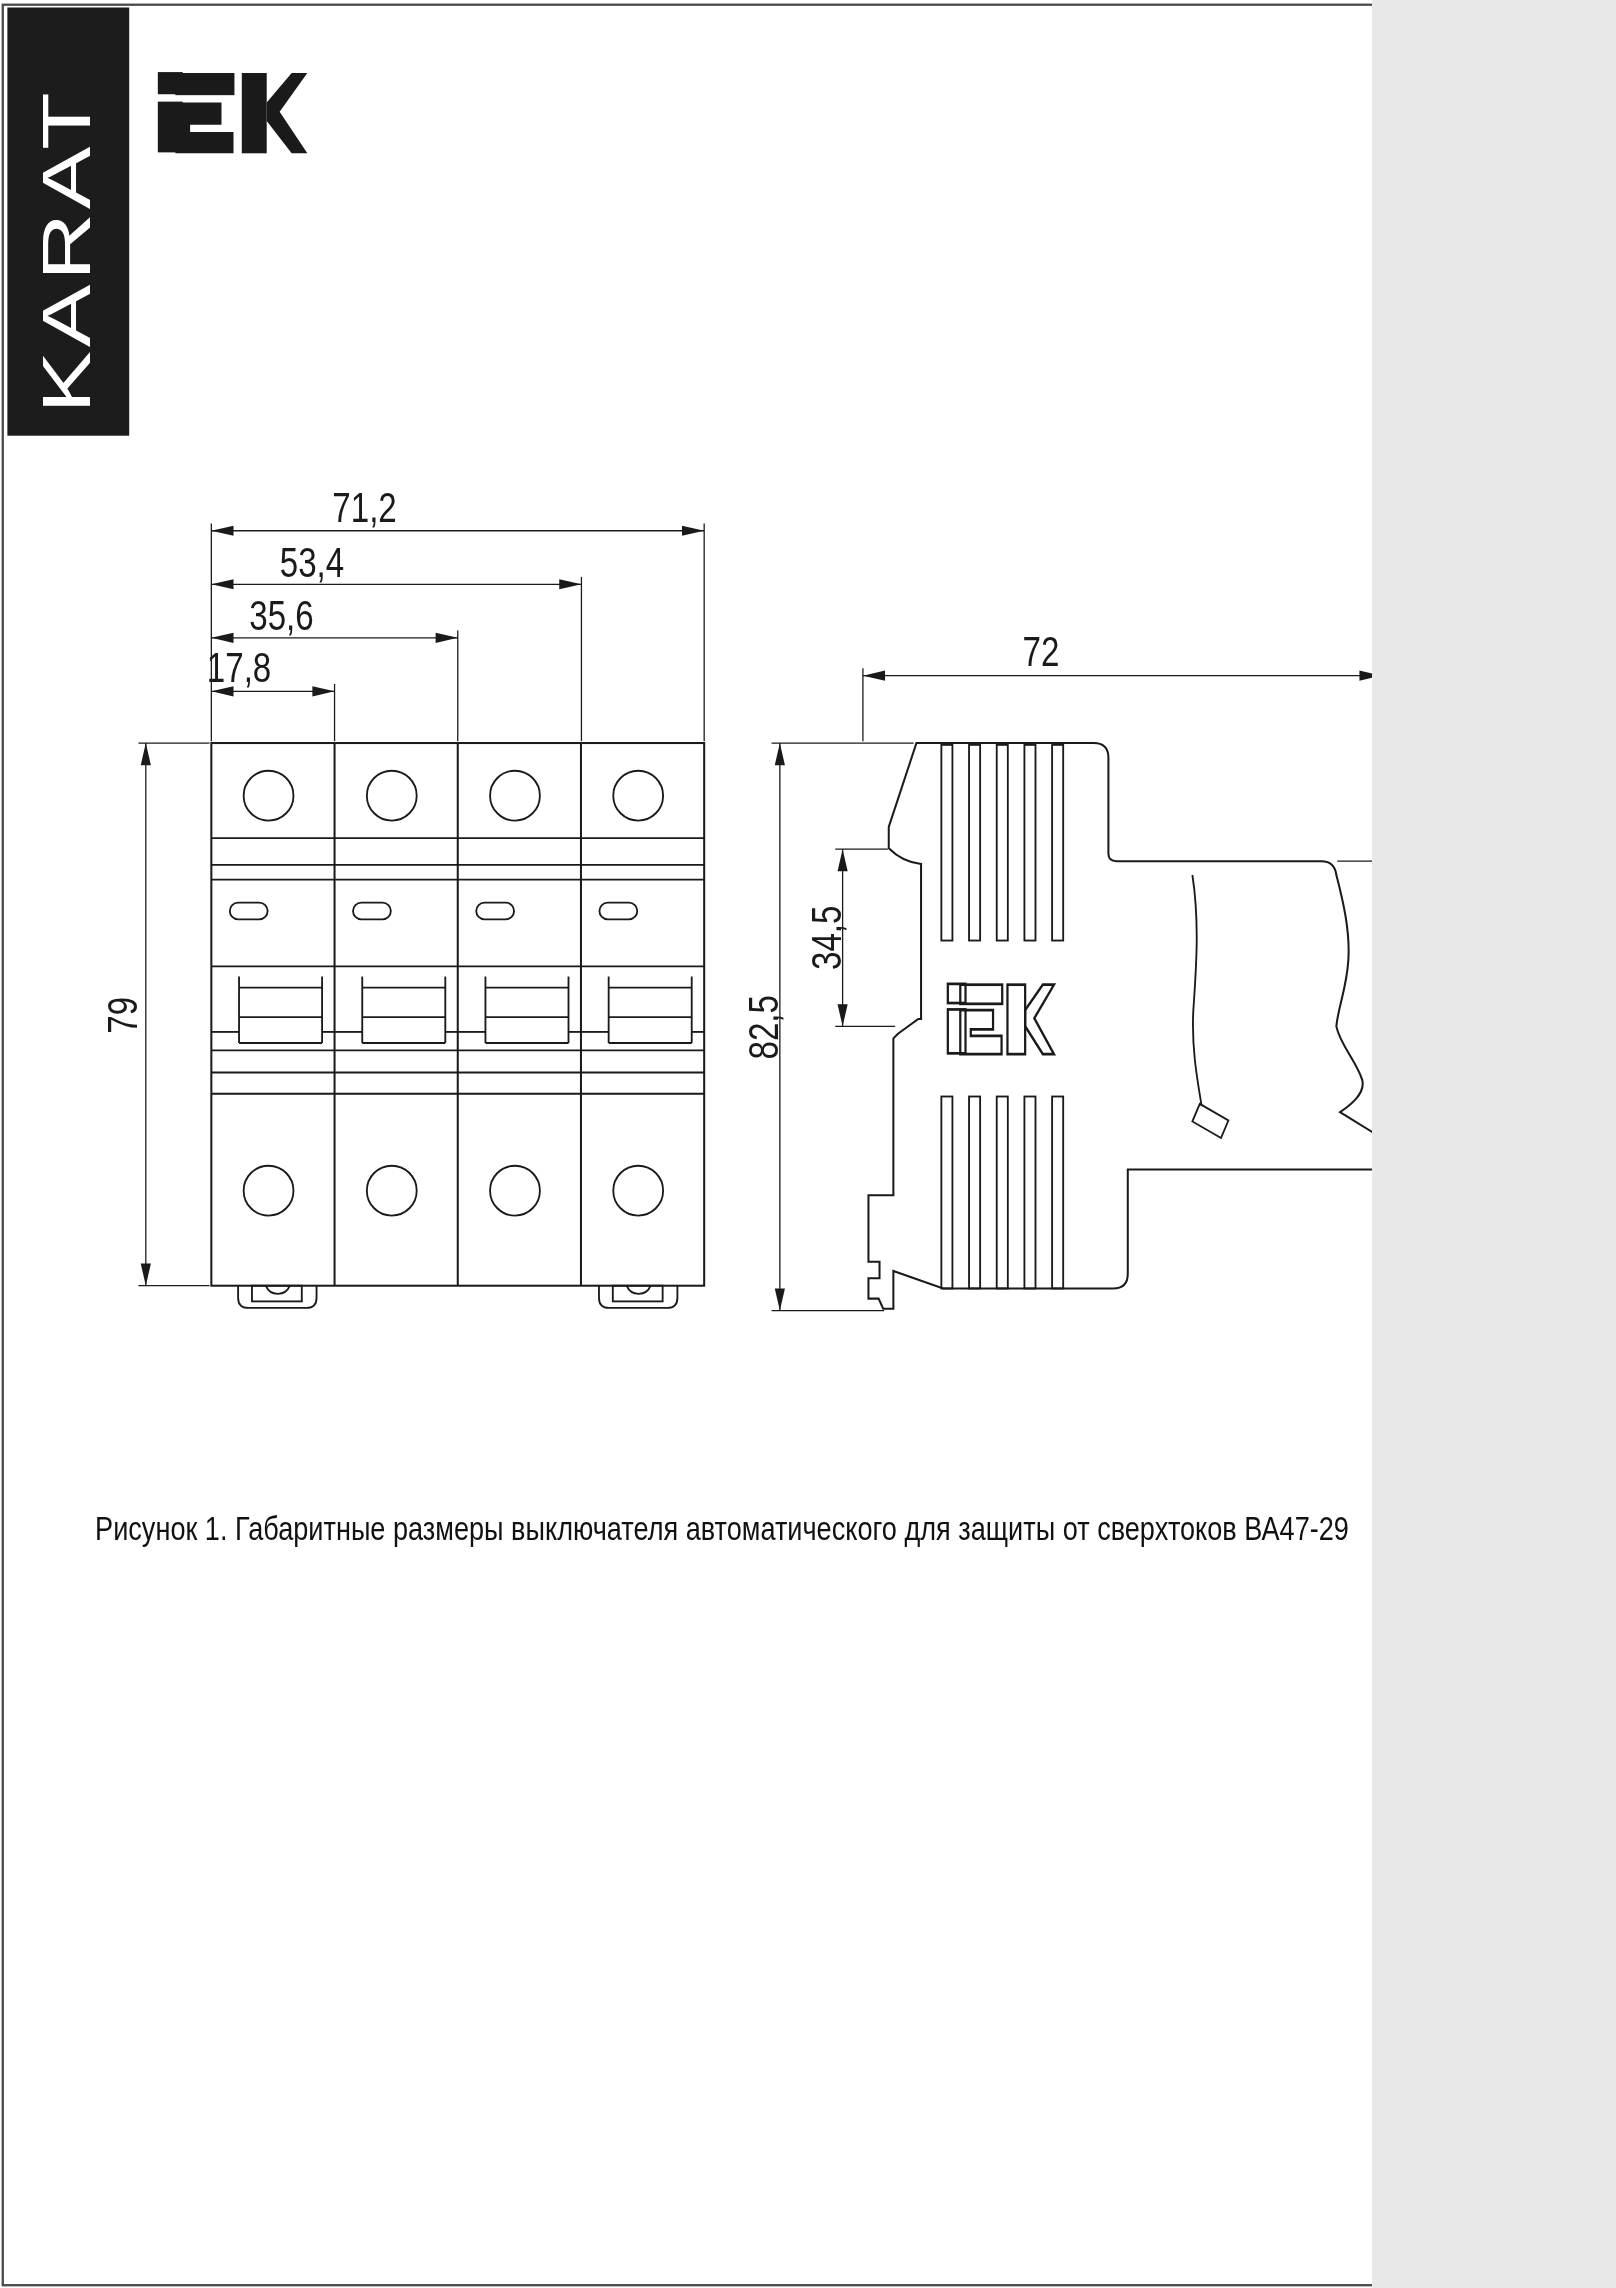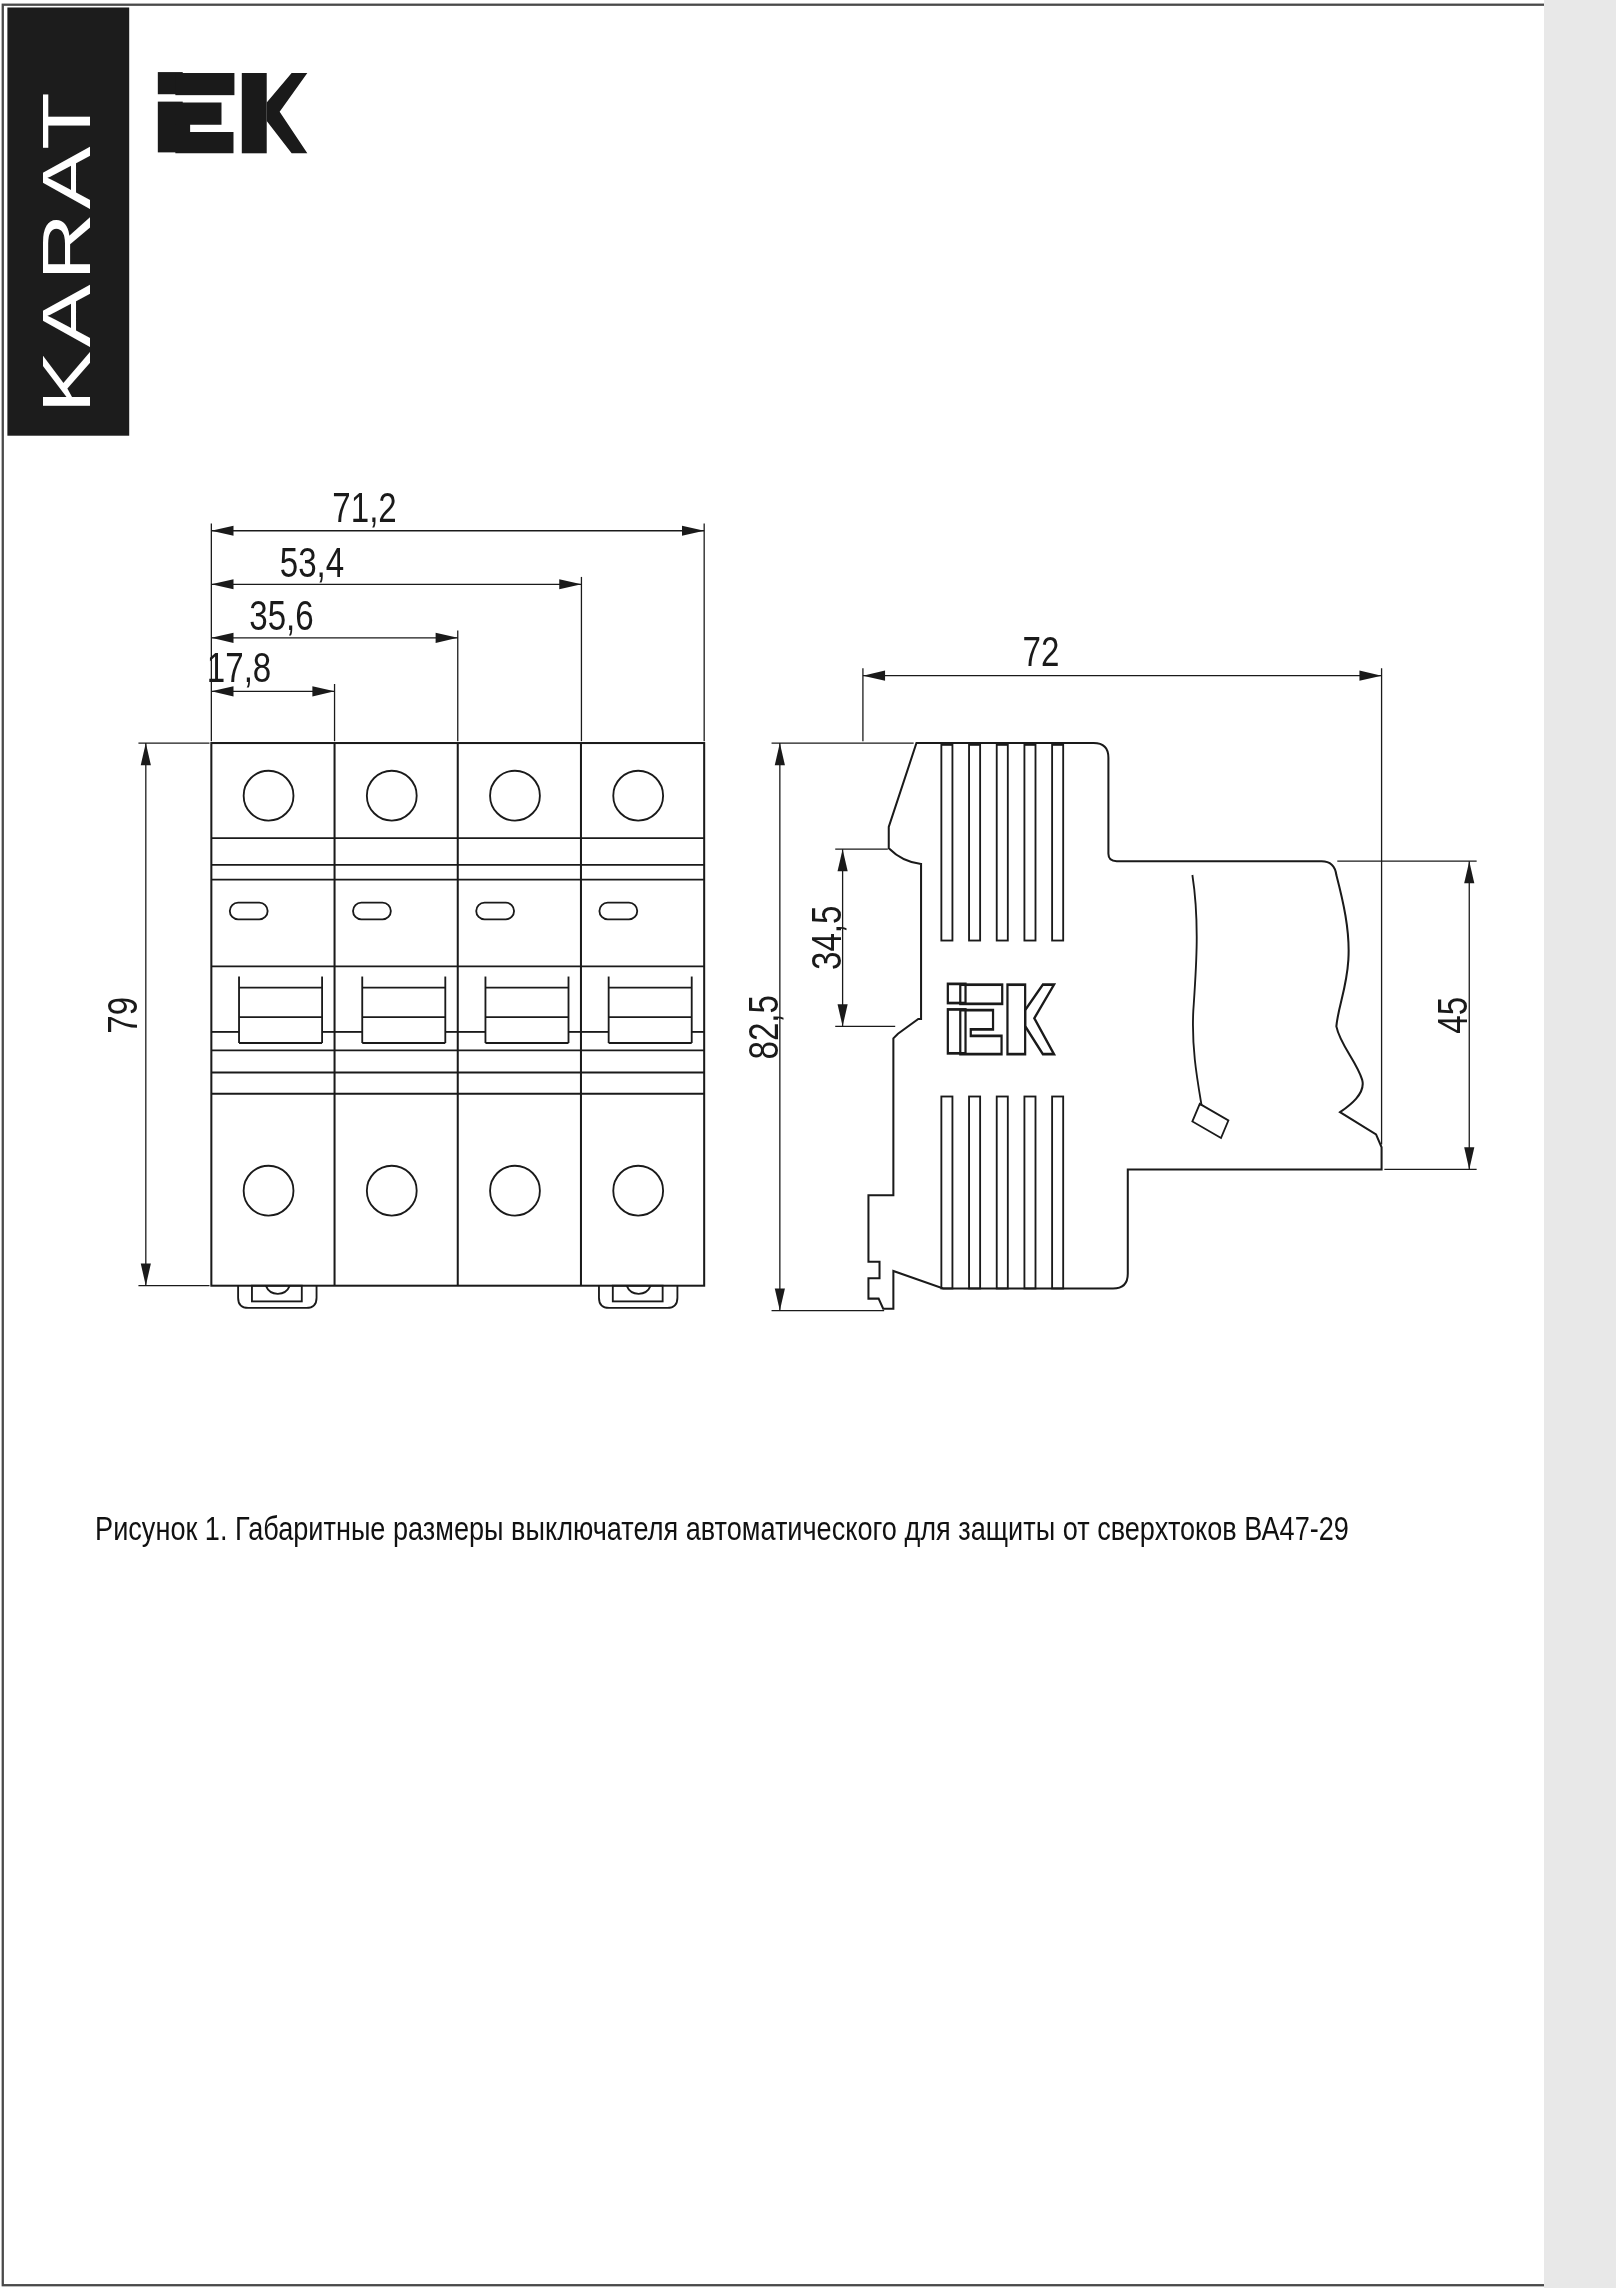--- a/index.html
+++ b/index.html
@@ -1,18 +1,18 @@
 <!DOCTYPE html>
 <html style="font-size:14.8px"><head>
 <meta charset="utf-8">
 <style>
   html,body{margin:0;padding:0;background:#e8e8e8;}
   .page{
     position:relative;
-    width:1544px;height:2289px;
+    width:1372px;height:2289px;
     background:#ffffff;
     font-family:"Liberation Sans", sans-serif;
     overflow:hidden;
   }
   svg{display:block;}
   text{font-family:"Liberation Sans", sans-serif;}
   .dim-label{fill:#1a1a1a;font-size:46px;}
   .outline-logo{fill:none;stroke:#1a1a1a;stroke-width:3.4px;}
 </style>
 </head>

